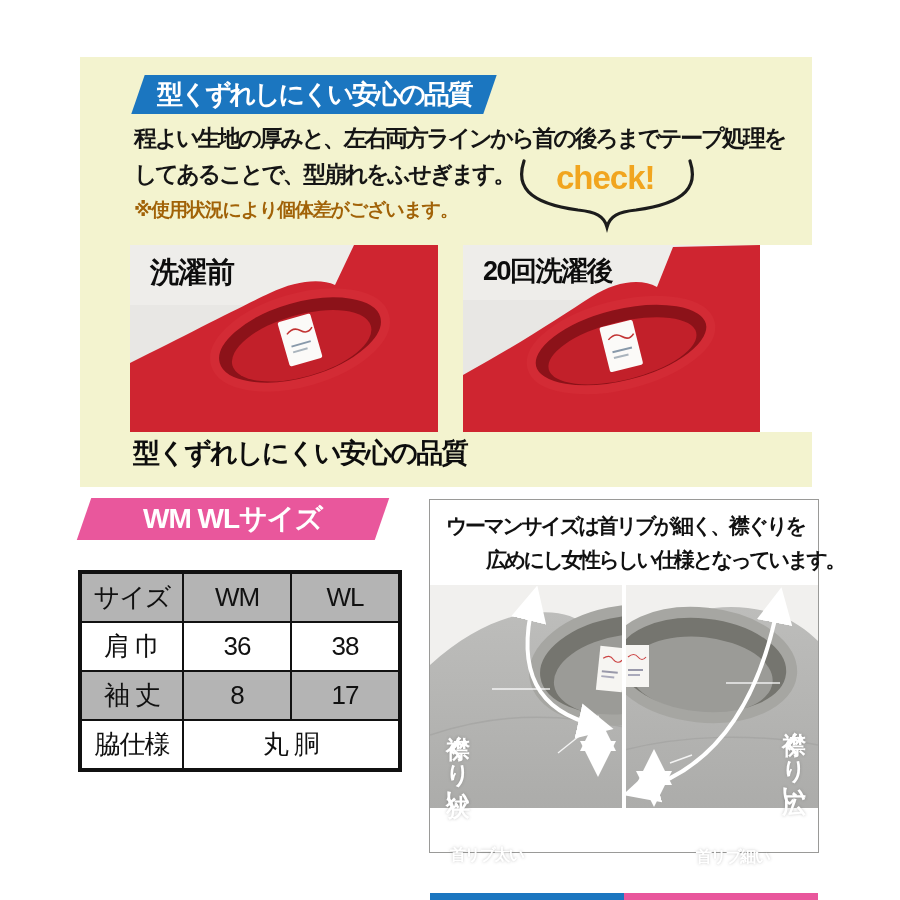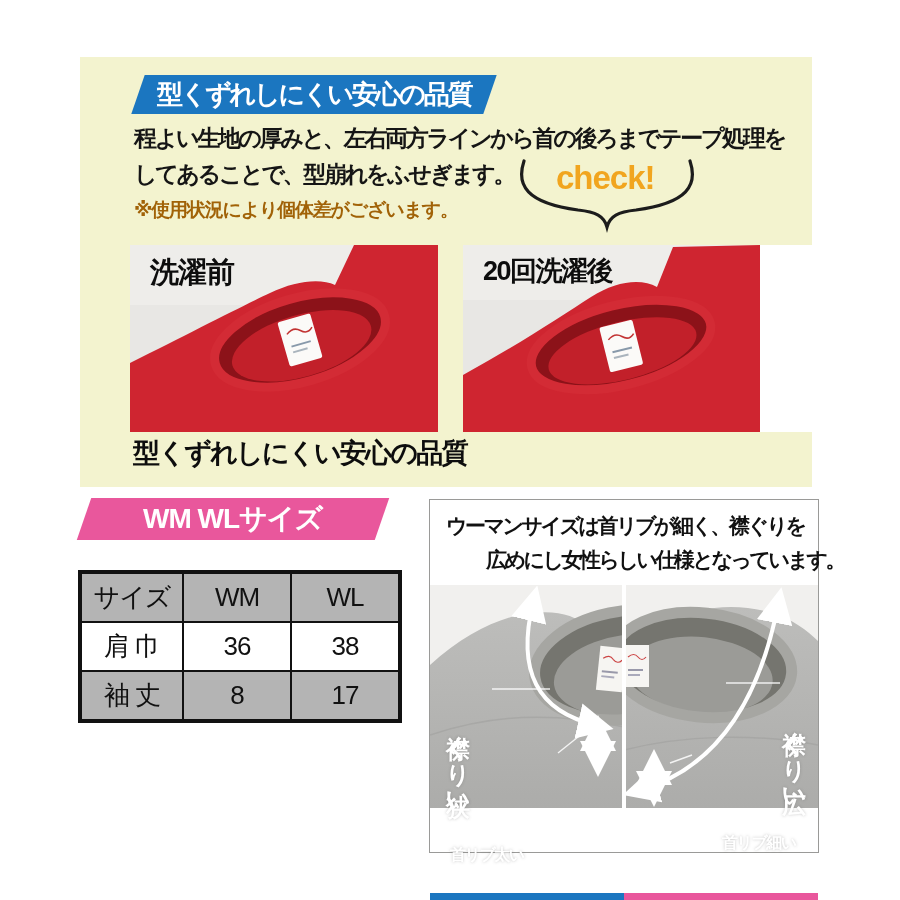--- a/index.html
+++ b/index.html
@@ -56,21 +56,21 @@
   .half-svg.right{left:194px;}
   .overlay-svg{position:absolute;left:0;top:0;pointer-events:none;}
   .vlabel{position:absolute;writing-mode:vertical-rl;text-orientation:upright;
           color:#fff;font-weight:bold;font-size:24px;letter-spacing:1px;line-height:1;
           text-shadow:0 0 3px rgba(90,90,90,.35);}
   .vlabel.narrow{left:16px;top:132px;}
   .vlabel.wide{left:352px;top:128px;}
   .rib-label{position:absolute;color:#fff;font-weight:bold;font-size:16px;letter-spacing:-1.5px;
              white-space:nowrap;text-shadow:0 0 3px rgba(90,90,90,.35);}
   .rib-label.thick{left:20px;top:260px;}
-  .rib-label.thin{left:266px;top:248px;margin-left:26px;}
+  .rib-label.thin{left:266px;top:262px;}
   .bottom-banner{position:absolute;top:308px;width:194px;height:44px;display:flex;
                  align-items:center;justify-content:center;color:#fff;font-weight:bold;
                  font-size:27px;letter-spacing:-0.5px;white-space:nowrap;}
   .bottom-banner.normal{left:0;background:#1b76c0;}
   .bottom-banner.wm{left:194px;background:#e9579c;}
 </style>
 </head>
 <body>
 
 <div>
@@ -144,20 +144,24 @@
       </tr>
       <tr class="white">
         <td>肩 巾</td>
         <td>36</td>
         <td>38</td>
       </tr>
       <tr class="gray">
         <td>袖 丈</td>
         <td>8</td>
         <td>17</td>
+      </tr>
+      <tr class="white">
+        <td>脇仕様</td>
+        <td colspan="2">丸 胴</td>
       </tr>
     </tbody>
   </table>
 
   <section class="abs compare-panel">
     <div class="abs compare-desc d1">ウーマンサイズは首リブが細く、襟ぐりを</div>
     <div class="abs compare-desc d2">広めにし女性らしい仕様となっています。</div>
 
     <div class="abs compare-photos">
 

